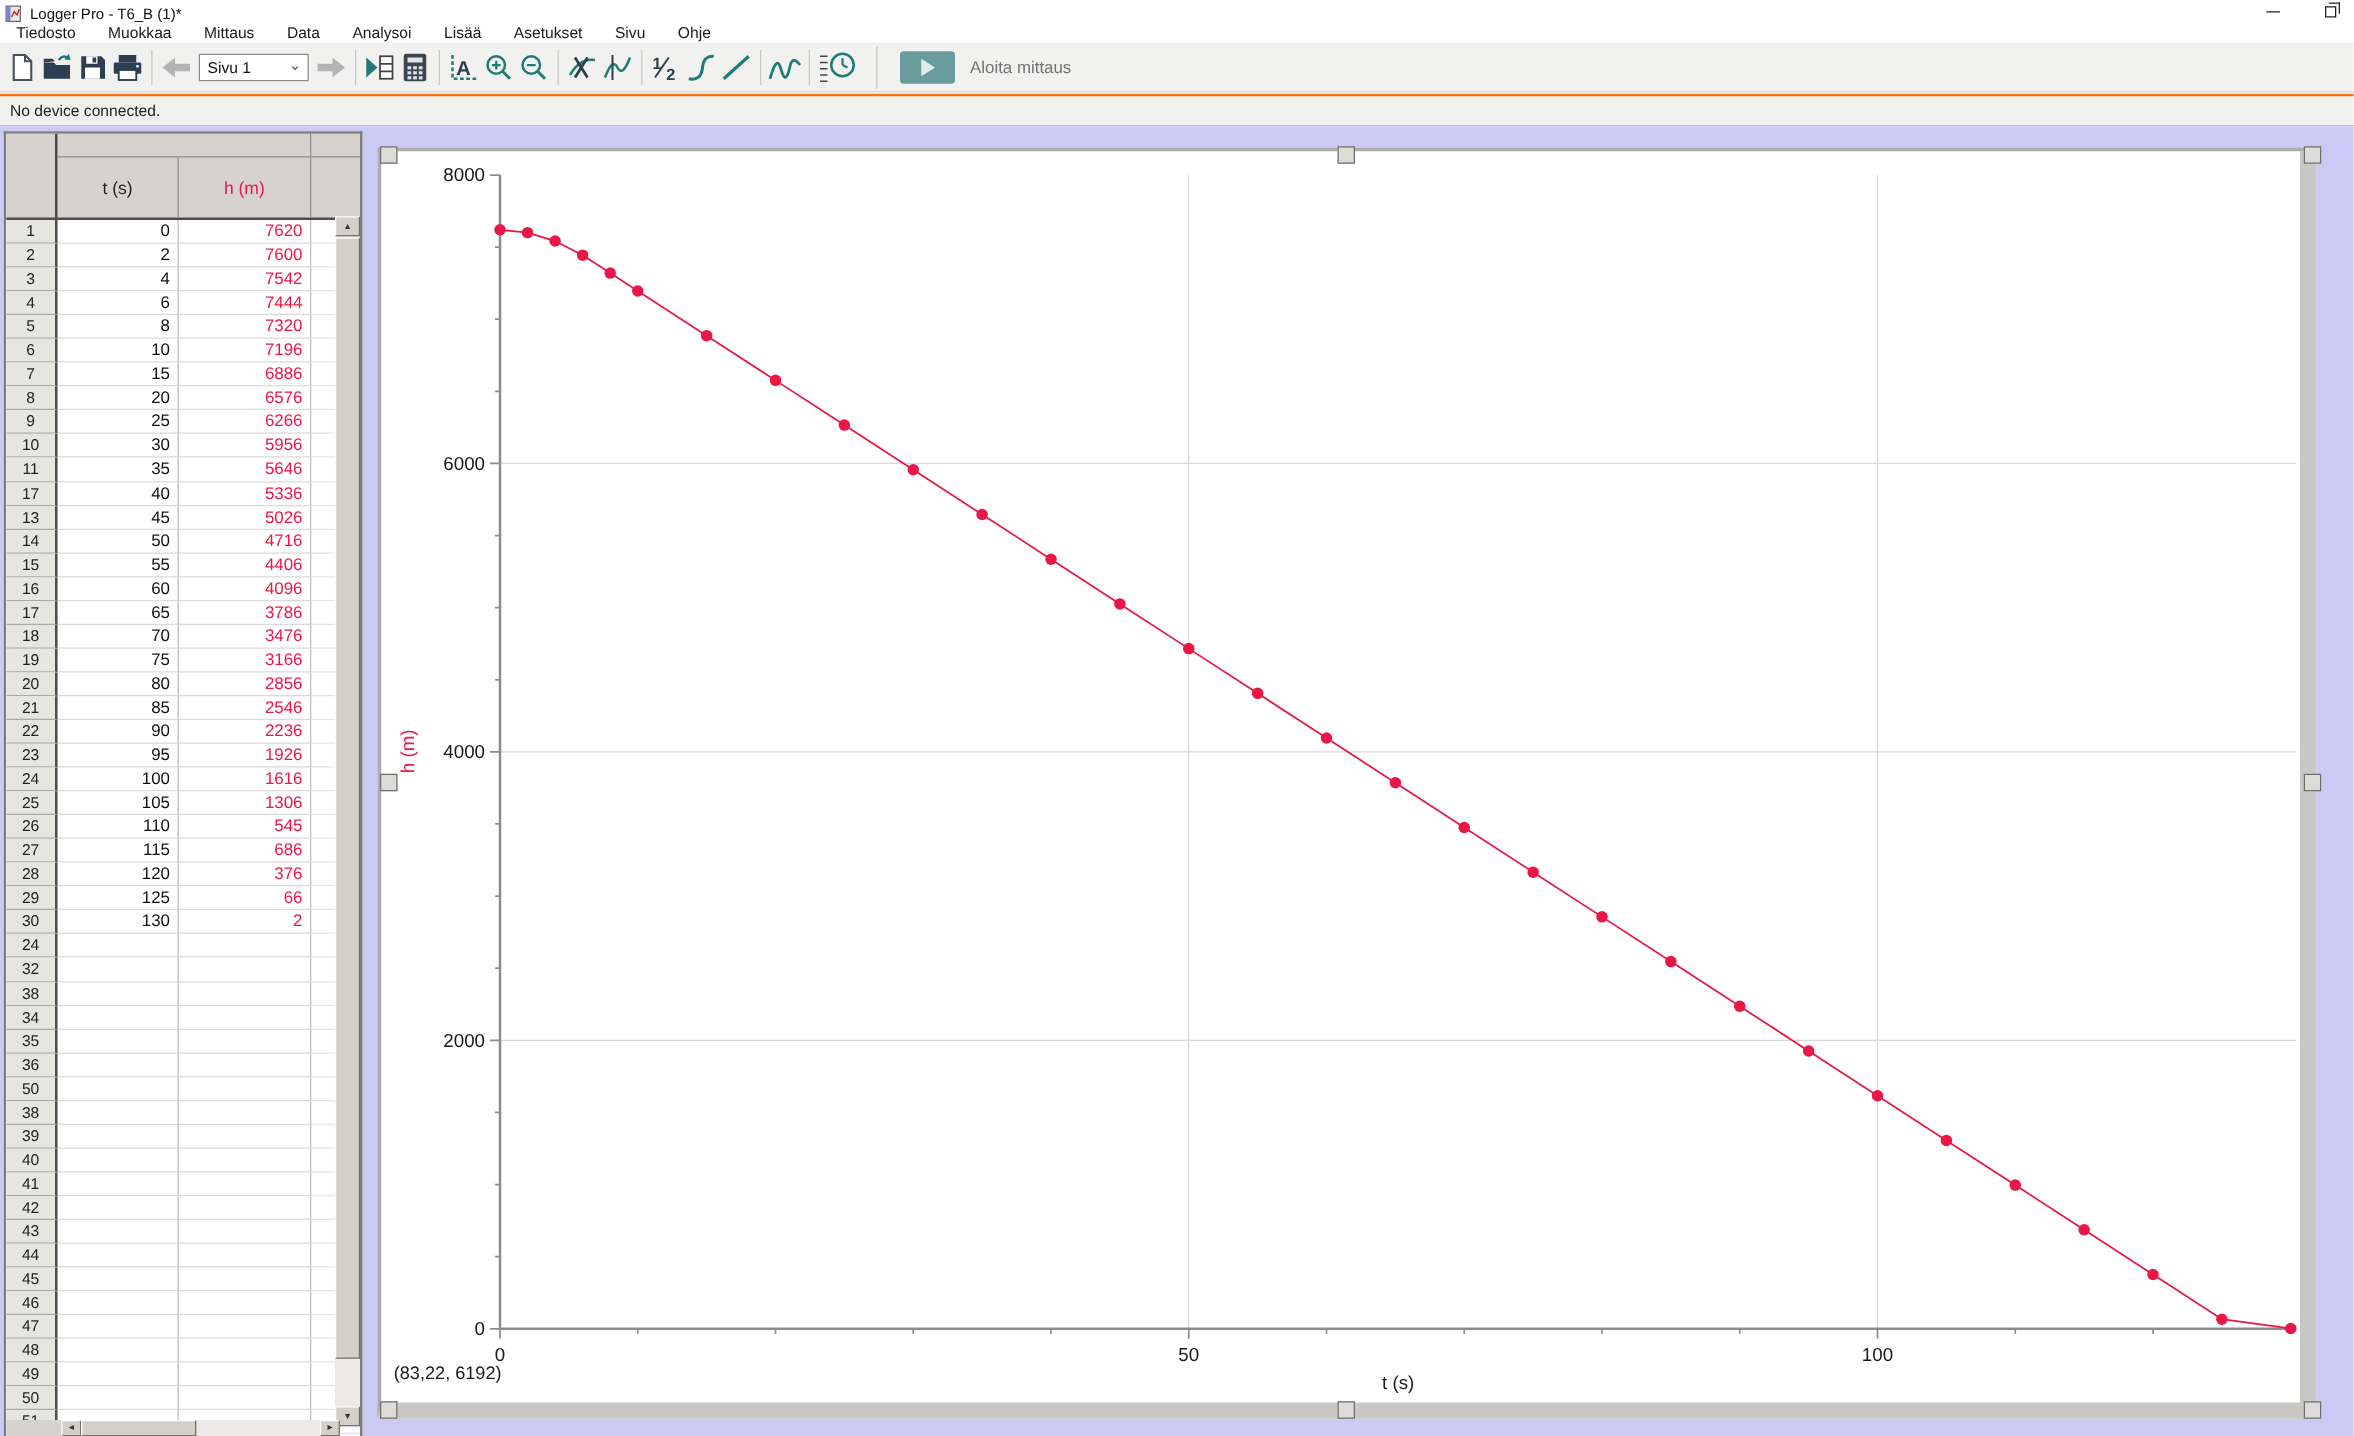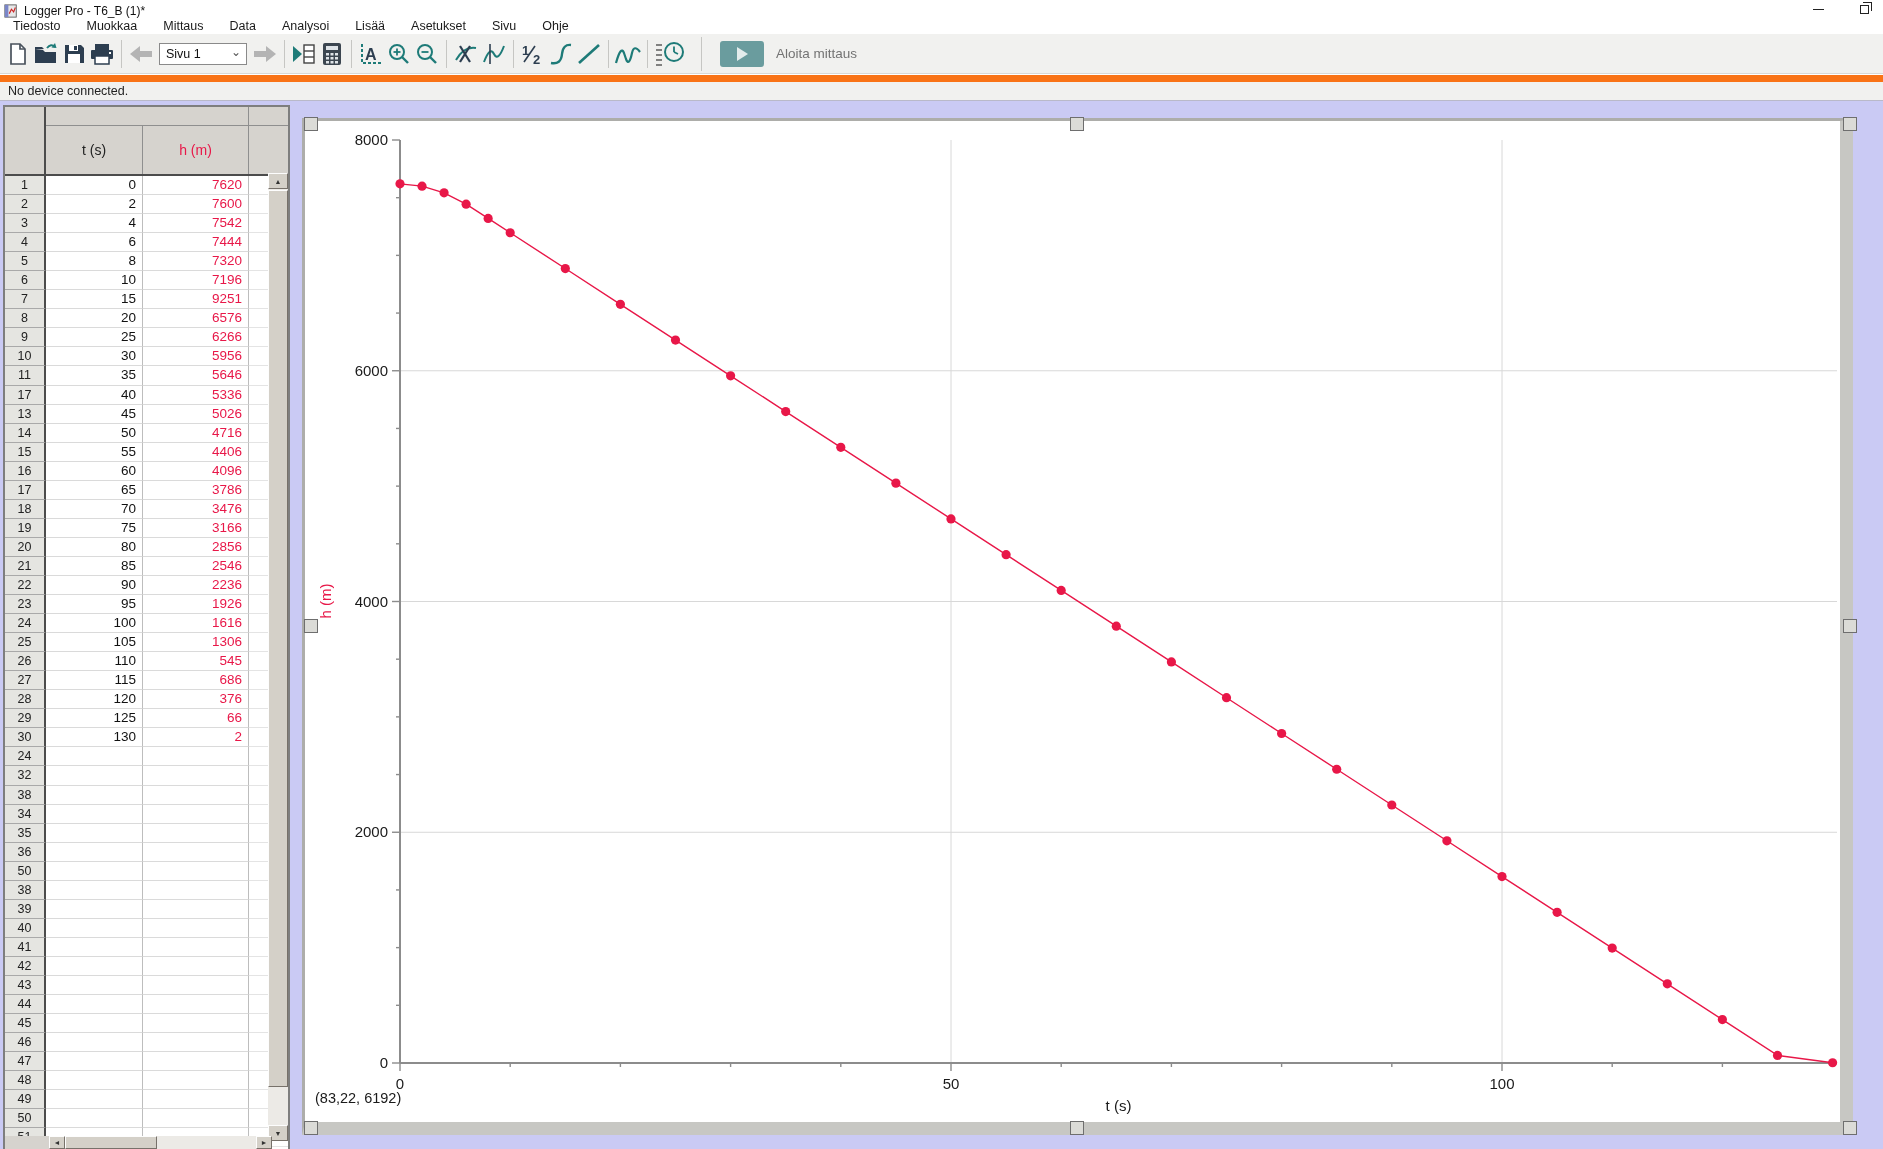--- a/index.html
+++ b/index.html
@@ -32,21 +32,21 @@
   .combo { width:88px; height:22px; background:#fff; border:1px solid #8a8a8a; display:flex;
     align-items:center; font-size:12.5px; color:#111; padding-left:6px; margin:0 4px; position:relative; }
   .combo .chev { position:absolute; right:5px; top:1px; color:#555; font-size:12px; }
   .collect-wrap { display:flex; align-items:center; margin-left:8px; }
   .collect-btn { width:44px; height:26px; background:#6a9c9e; border-radius:3px; display:flex;
     align-items:center; justify-content:center; }
   .collect-label { font-size:13.5px; color:#737373; margin-left:12px; }
 
   
   .statusbar { position:absolute; left:0; top:75px; width:100%; height:26px; background:#f1f1ef;
-    border-top:7px solid #f97316; border-bottom:1px solid #b9b9c9; display:flex; align-items:center; }
+    border-top:2px solid #f97316; border-bottom:1px solid #b9b9c9; display:flex; align-items:center; }
   .statusbar span { font-size:12.5px; color:#222; margin-left:8px; }
 
   
   .workspace { position:absolute; left:0; top:101px; width:1883px; height:1048px; background:#cacaf4; }
 
   
   .table-window { position:absolute; left:3px; top:4px; width:287px; height:1044px;
     background:#ffffff; border:2px solid #7e7e7e; border-bottom:none; overflow:hidden; }
   .table-head { display:flex; height:69px; background:#d6d3ce; }
   .hd-corner { width:41px; border-right:2px solid #4c4c4c; border-bottom:2px solid #4c4c4c; background:#d6d3ce; }
@@ -337,21 +337,21 @@
           </div>
           <div class="trow">
             <div class="c-num">6</div>
             <div class="c-t">10</div>
             <div class="c-h">7196</div>
             <div class="c-f"></div>
           </div>
           <div class="trow">
             <div class="c-num">7</div>
             <div class="c-t">15</div>
-            <div class="c-h">9251</div>
+            <div class="c-h">6886</div>
             <div class="c-f"></div>
           </div>
           <div class="trow">
             <div class="c-num">8</div>
             <div class="c-t">20</div>
             <div class="c-h">6576</div>
             <div class="c-f"></div>
           </div>
           <div class="trow">
             <div class="c-num">9</div>

